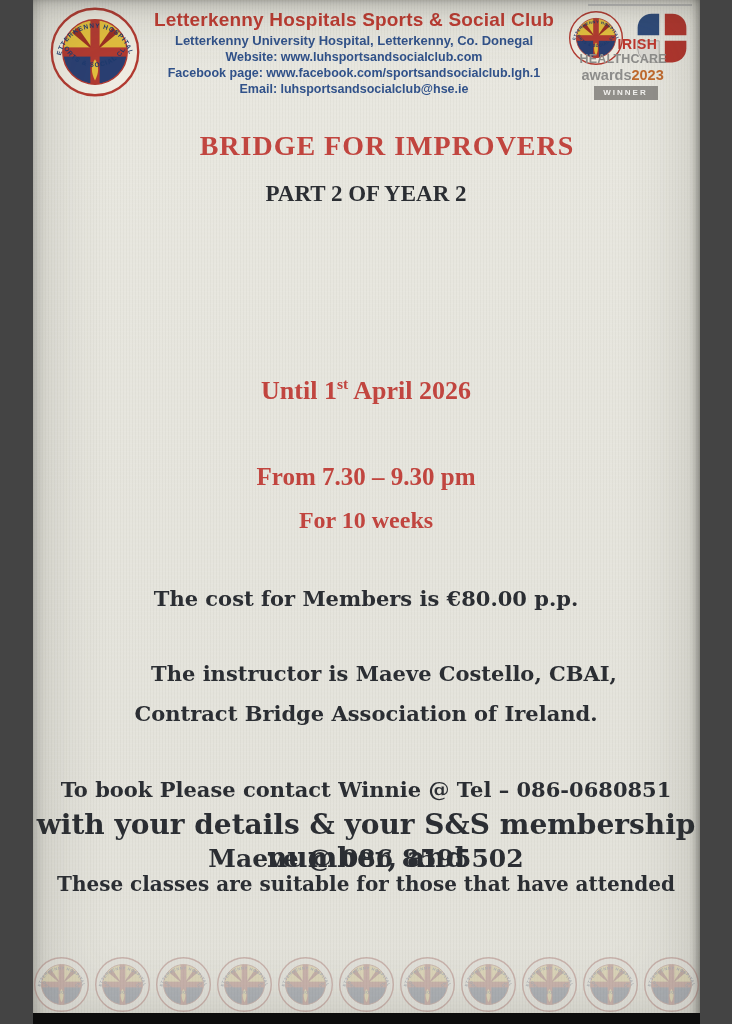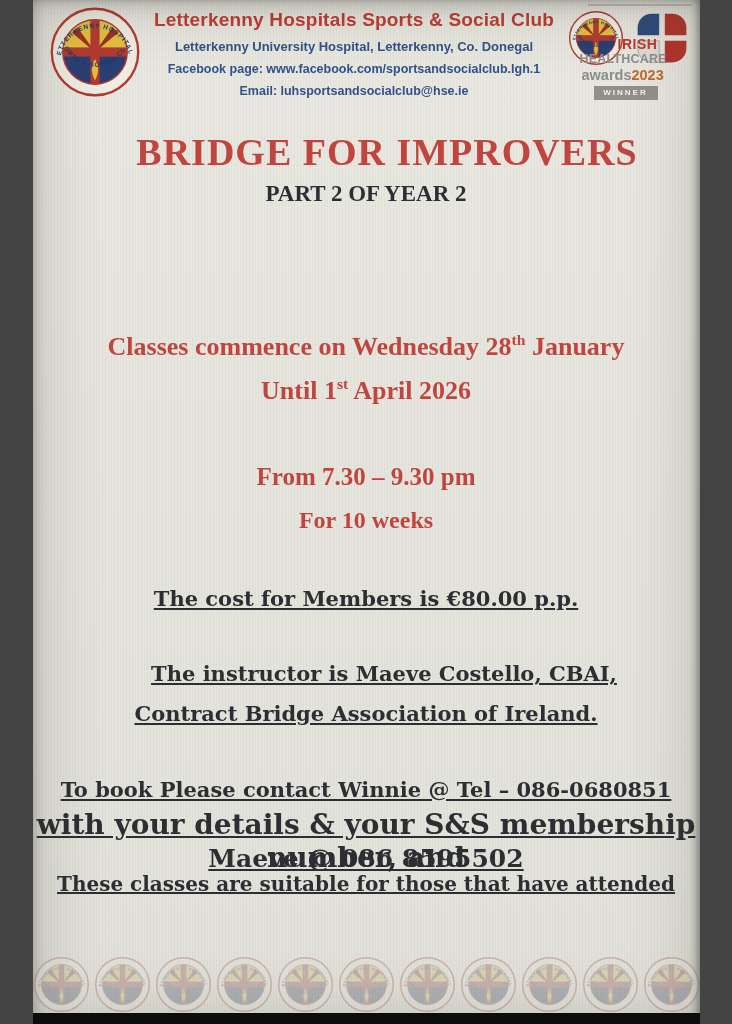--- a/index.html
+++ b/index.html
@@ -20,44 +20,44 @@
       inset 0 14px 22px -14px rgba(0,0,0,.25),
       inset 8px 0 14px -8px rgba(0,0,0,.25);
   }
   .bottom-bar { position:absolute; left:0; right:0; bottom:0; height:11px; background:#0d0d0d; z-index:5; }
 
   
   .header { position:absolute; top:0; left:0; right:0; height:112px; display:flex; align-items:flex-start; }
   .club-logo { position:absolute; left:16px; top:6px; width:92px; height:92px; }
   .header-text { position:absolute; left:112px; right:136px; top:9px; }
   .club-name { font-family:"Liberation Sans", sans-serif; font-weight:bold; font-size:19px; color:#bf3b32; letter-spacing:.2px; }
-  .hdr-line { font-family:"Liberation Sans", sans-serif; font-weight:bold; color:#31528a; font-size:13px; margin-top:8px; }
+  .hdr-line { font-family:"Liberation Sans", sans-serif; font-weight:bold; color:#31528a; font-size:13px; margin-top:2px; }
   .hdr-line.small { font-size:12.5px; }
 
   
   .award { position:absolute; right:6px; top:3px; width:128px; height:104px; text-align:left;
            font-family:"Liberation Sans", sans-serif; }
   .award-topline { position:absolute; top:1px; left:22px; right:2px; height:2px; background:#c2c2c0; }
   .award-minicrest { position:absolute; left:2px; top:7px; width:56px; height:56px; }
   .award-cross { position:absolute; right:2px; top:5px; width:60px; height:60px; }
   .award-irish { position:absolute; left:52px; top:33px; font-size:14px; font-weight:bold; color:#bf372e; letter-spacing:.5px; }
   .award-healthcare { position:absolute; left:14px; top:49px; font-size:12.5px; font-weight:bold; color:#8d8d8b; letter-spacing:.2px; }
   .award-year { position:absolute; left:16px; top:64px; font-size:14.5px; font-weight:bold; color:#8d8d8b; }
   .award-year b { color:#c06a2e; }
   .award-winner { position:absolute; left:28px; top:83px; width:64px; height:14px; background:#918f8a;
                   color:#f2f1ee; font-size:8px; font-weight:bold; letter-spacing:2px; text-align:center; line-height:14px; }
 
   
   .line { position:absolute; left:0; right:0; margin:0; text-align:center; font-weight:bold; }
   .red  { color:#c1453f; }
   .dark { color:#2b2e33; }
-  .slab { font-family:"DejaVu Serif", serif;text-decoration:underline; }
+  .slab { font-family:"DejaVu Serif", serif; }
   sup { font-size:60%; vertical-align:super; }
 
-  .title        { top:130px; font-size:38px; letter-spacing:1px;padding-left:42px; }
+  .title        { top:130px; font-size:28px; letter-spacing:1px;padding-left:42px; }
   .subtitle     { top:181px; font-size:23px; }
   .venue        { top:261px; font-size:26px; }
   .commence     { top:331px; font-size:26px; }
   .until        { top:375px; font-size:26px; }
   .timeline     { top:463px; font-size:25px; }
   .duration     { top:507px; font-size:24px; }
   .cost         { top:586px; font-size:21px; }
   .instr1       { top:661px; font-size:21px;padding-left:36px; }
   .instr2       { top:701px; font-size:21px; }
   .book1        { top:777px; font-size:21px; }
@@ -112,20 +112,21 @@
 <div class="page">
 
   <header class="header">
     <svg class="club-logo" viewBox="0 0 100 100">
         <use href="#club-crest"></use>
       </svg>
 
     <div class="header-text">
       <div class="club-name">Letterkenny Hospitals Sports &amp; Social Club</div>
       <div class="hdr-line">Letterkenny University Hospital, Letterkenny, Co. Donegal</div>
+      <div class="hdr-line small">Website: www.luhsportsandsocialclub.com</div>
       <div class="hdr-line small">Facebook page: www.facebook.com/sportsandsocialclub.lgh.1</div>
       <div class="hdr-line small">Email: luhsportsandsocialclub@hse.ie</div>
     </div>
 
     <div class="award">
       <div class="award-topline"></div>
       <svg class="award-minicrest" viewBox="0 0 100 100">
           <use href="#club-crest"></use>
         </svg>
       <svg class="award-cross" viewBox="0 0 64 64">
@@ -135,21 +136,20 @@
       <div class="award-healthcare">HEALTHCARE</div>
       <div class="award-year"><span>awards</span><b>2023</b></div>
       <div class="award-winner">WINNER</div>
     </div>
   </header>
 
   <h1 class="line title red">BRIDGE FOR IMPROVERS</h1>
   <h2 class="line subtitle dark">PART 2 OF YEAR 2</h2>
 
 
-  <p class="line commence red"><span>Classes commence on Wednesday 28</span><sup>th</sup><span> January</span></p>
 
   <p class="line until red"><span>Until 1</span><sup>st</sup><span> April 2026</span></p>
 
   <p class="line timeline red">From 7.30 – 9.30 pm</p>
   <p class="line duration red">For 10 weeks</p>
 
   <p class="line cost dark slab">The cost for Members is €80.00 p.p.</p>
 
   <p class="line instr1 dark slab">The instructor is Maeve Costello, CBAI,</p>
   <p class="line instr2 dark slab">Contract Bridge Association of Ireland.</p>

